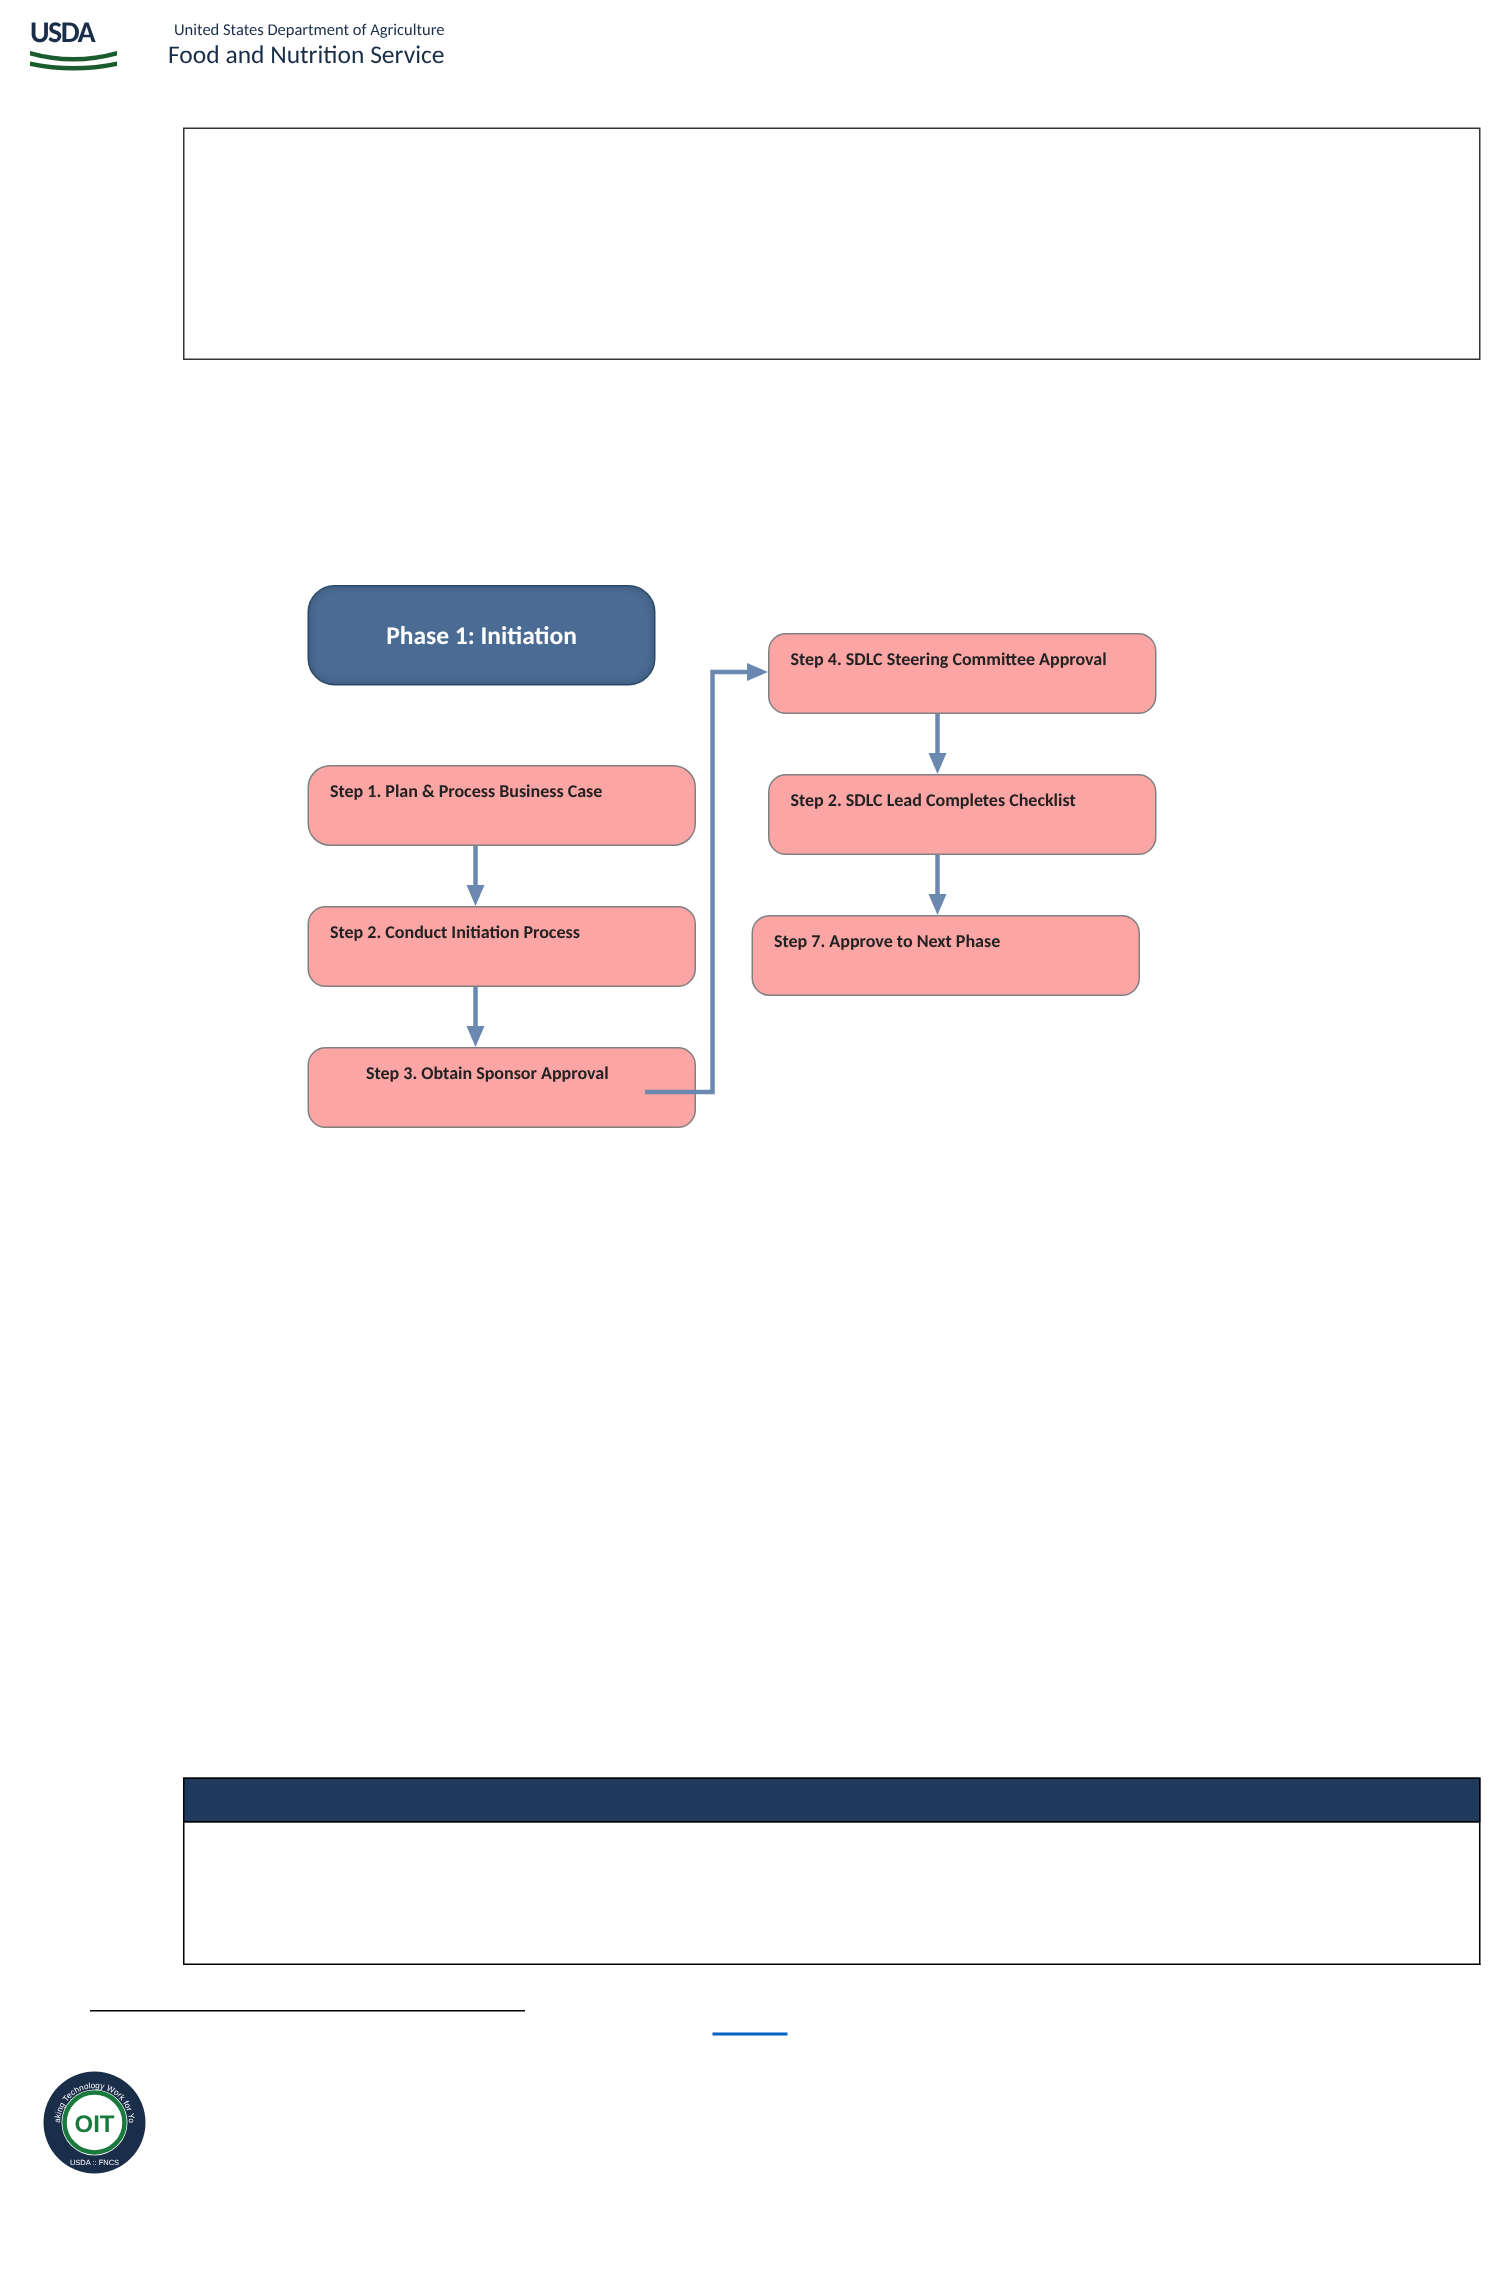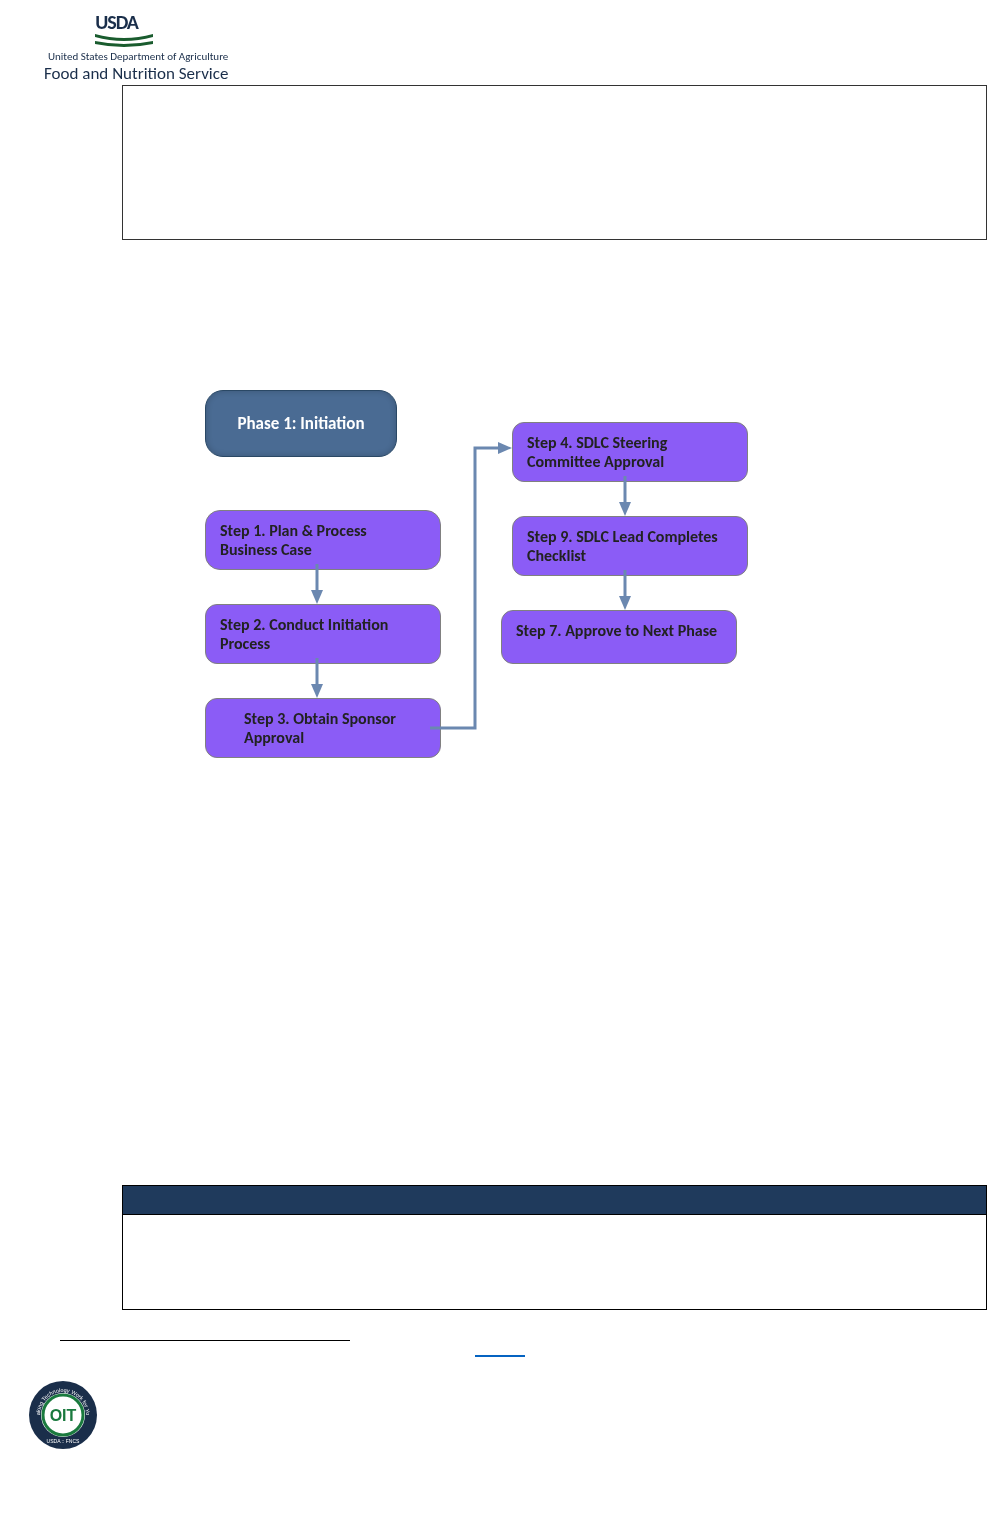--- a/index.html
+++ b/index.html
@@ -13,22 +13,21 @@
       width: 1008px;
       height: 1516px;
       position: relative;
     }
     .header {
       position: absolute;
       top: 10px;
       left: 20px;
       display: flex;
       align-items: center;
-      gap: 0;
-      flex-direction: column;
+      gap: 10px;
     }
     .usda-logo {
       display: flex;
       flex-direction: column;
     }
     .usda-text {
       font-weight: bold;
       font-size: 20px;
       color: #1a2e4a;
       letter-spacing: -1px;
@@ -69,32 +68,32 @@
     }
     .phase-box {
       background: #4a6b93;
       border: 1px solid #2a4865;
       border-radius: 18px;
       color: #fff;
       font-weight: bold;
       font-size: 17px;
       text-align: center;
       padding: 22px 22px;
-      width: 192px;
+      width: 232px;
       box-shadow: inset 0 0 6px rgba(0,0,0,0.2);
     }
     .step-box {
-      background: #8b5cf6;
+      background: #fca5a5;
       border: 1px solid #808080;
       border-radius: 12px;
       color: #222;
       font-weight: bold;
-      font-size: 16px;
+      font-size: 12px;
       padding: 10px 14px;
-      width: 236px;
+      width: 259px;
       min-height: 54px;
       line-height: 1.2;
     }
     .abs {
       position: absolute;
     }
     .arrow-down {
       stroke: #6b88b0;
       stroke-width: 3;
       fill: none;
@@ -161,21 +160,21 @@
 <div class="box-container"></div>
 
 <div class="flowchart">
   <div class="phase-box abs" style="top:10px; left:10px;">Phase 1: Initiation</div>
 
   <div class="step-box abs" style="top:130px; left:10px;border-radius:15px;">Step 1. Plan &amp; Process Business Case</div>
   <div class="step-box abs" style="top:224px; left:10px;">Step 2. Conduct Initiation Process</div>
   <div class="step-box abs" style="top:318px; left:10px;padding-left:38px;">Step 3. Obtain Sponsor Approval</div>
 
   <div class="step-box abs" style="top:42px; left:317px;">Step 4. SDLC Steering Committee Approval</div>
-  <div class="step-box abs" style="top:136px; left:317px;">Step 9. SDLC Lead Completes Checklist</div>
+  <div class="step-box abs" style="top:136px; left:317px;">Step 2. SDLC Lead Completes Checklist</div>
   <div class="step-box abs" style="top:230px; left:306px;">Step 7. Approve to Next Phase</div>
 
   <svg class="abs" style="top:0; left:0;" width="600" height="400">
 
     <line x1="122" y1="184" x2="122" y2="214" class="arrow-down"></line>
     <polygon points="122,224 116,210 128,210" class="arrow-head"></polygon>
 
     <line x1="122" y1="278" x2="122" y2="308" class="arrow-down"></line>
     <polygon points="122,318 116,304 128,304" class="arrow-head"></polygon>
 

